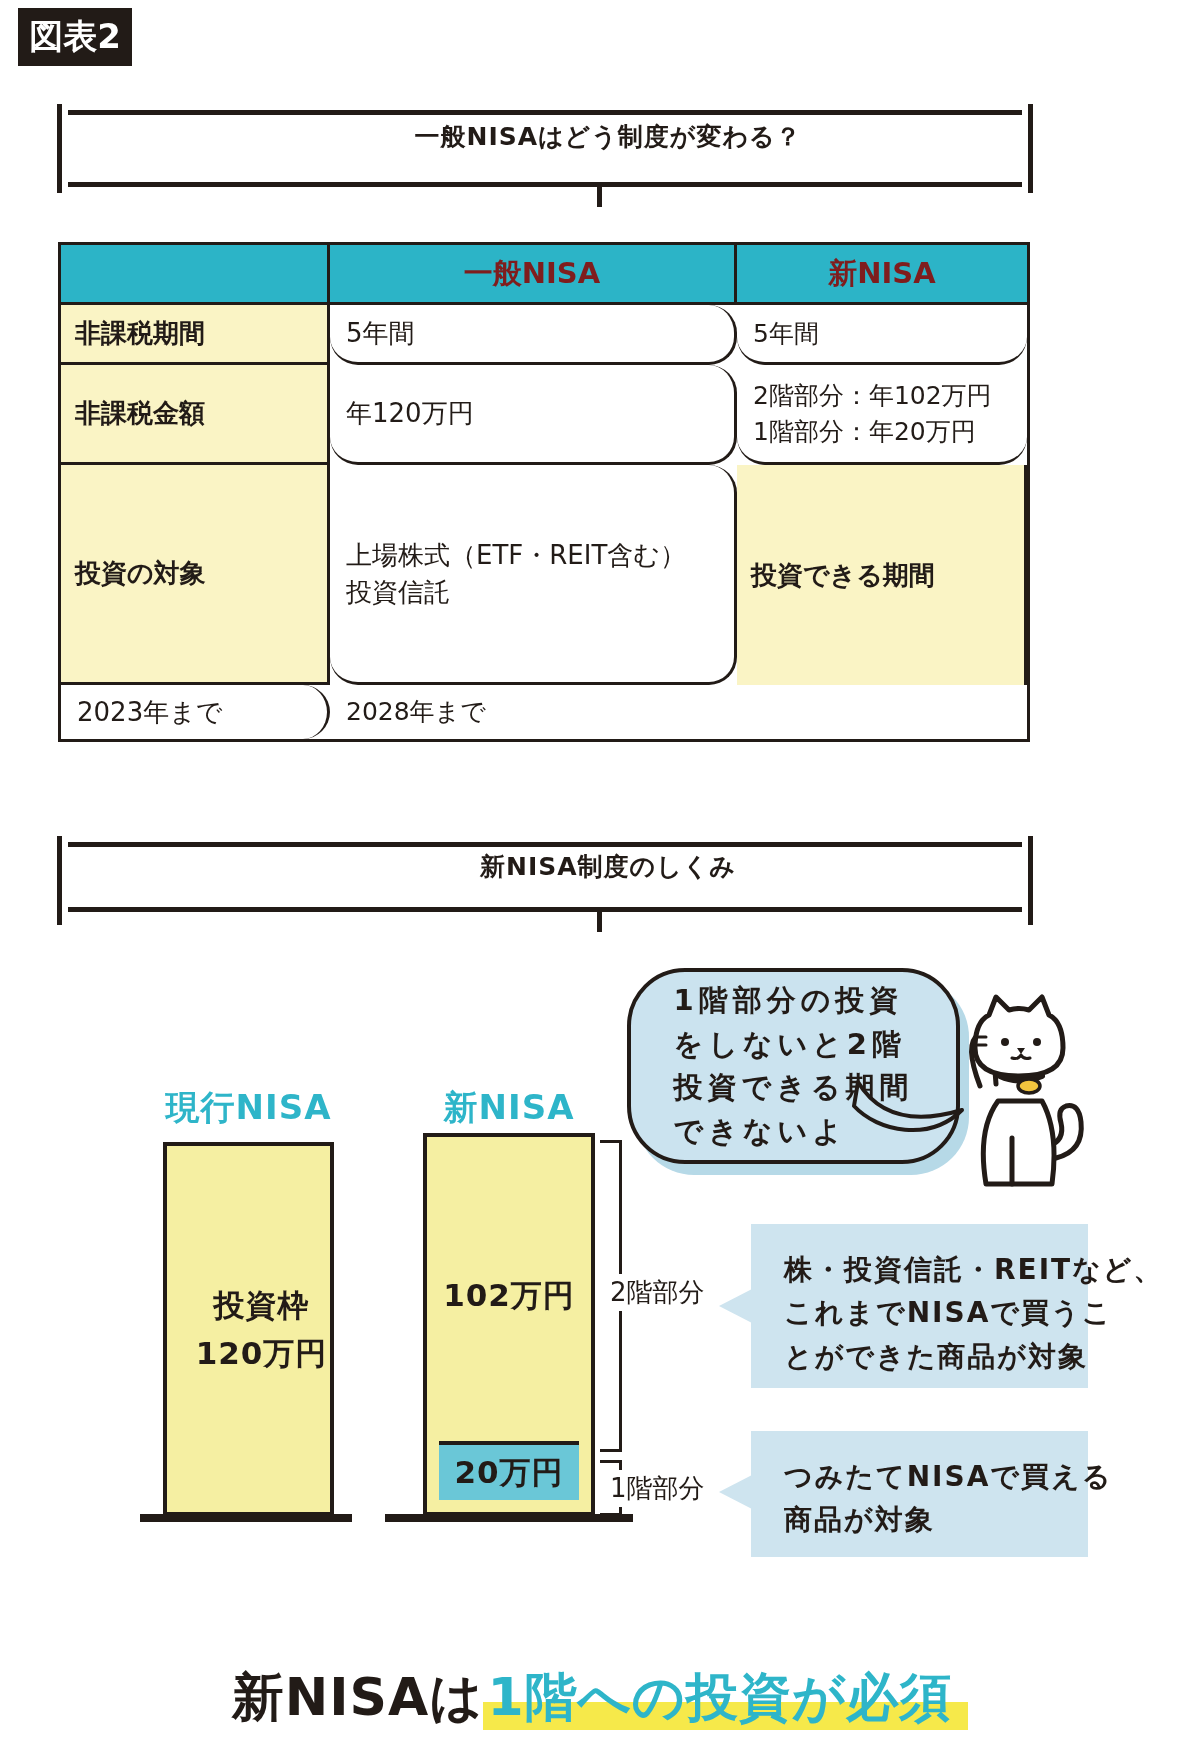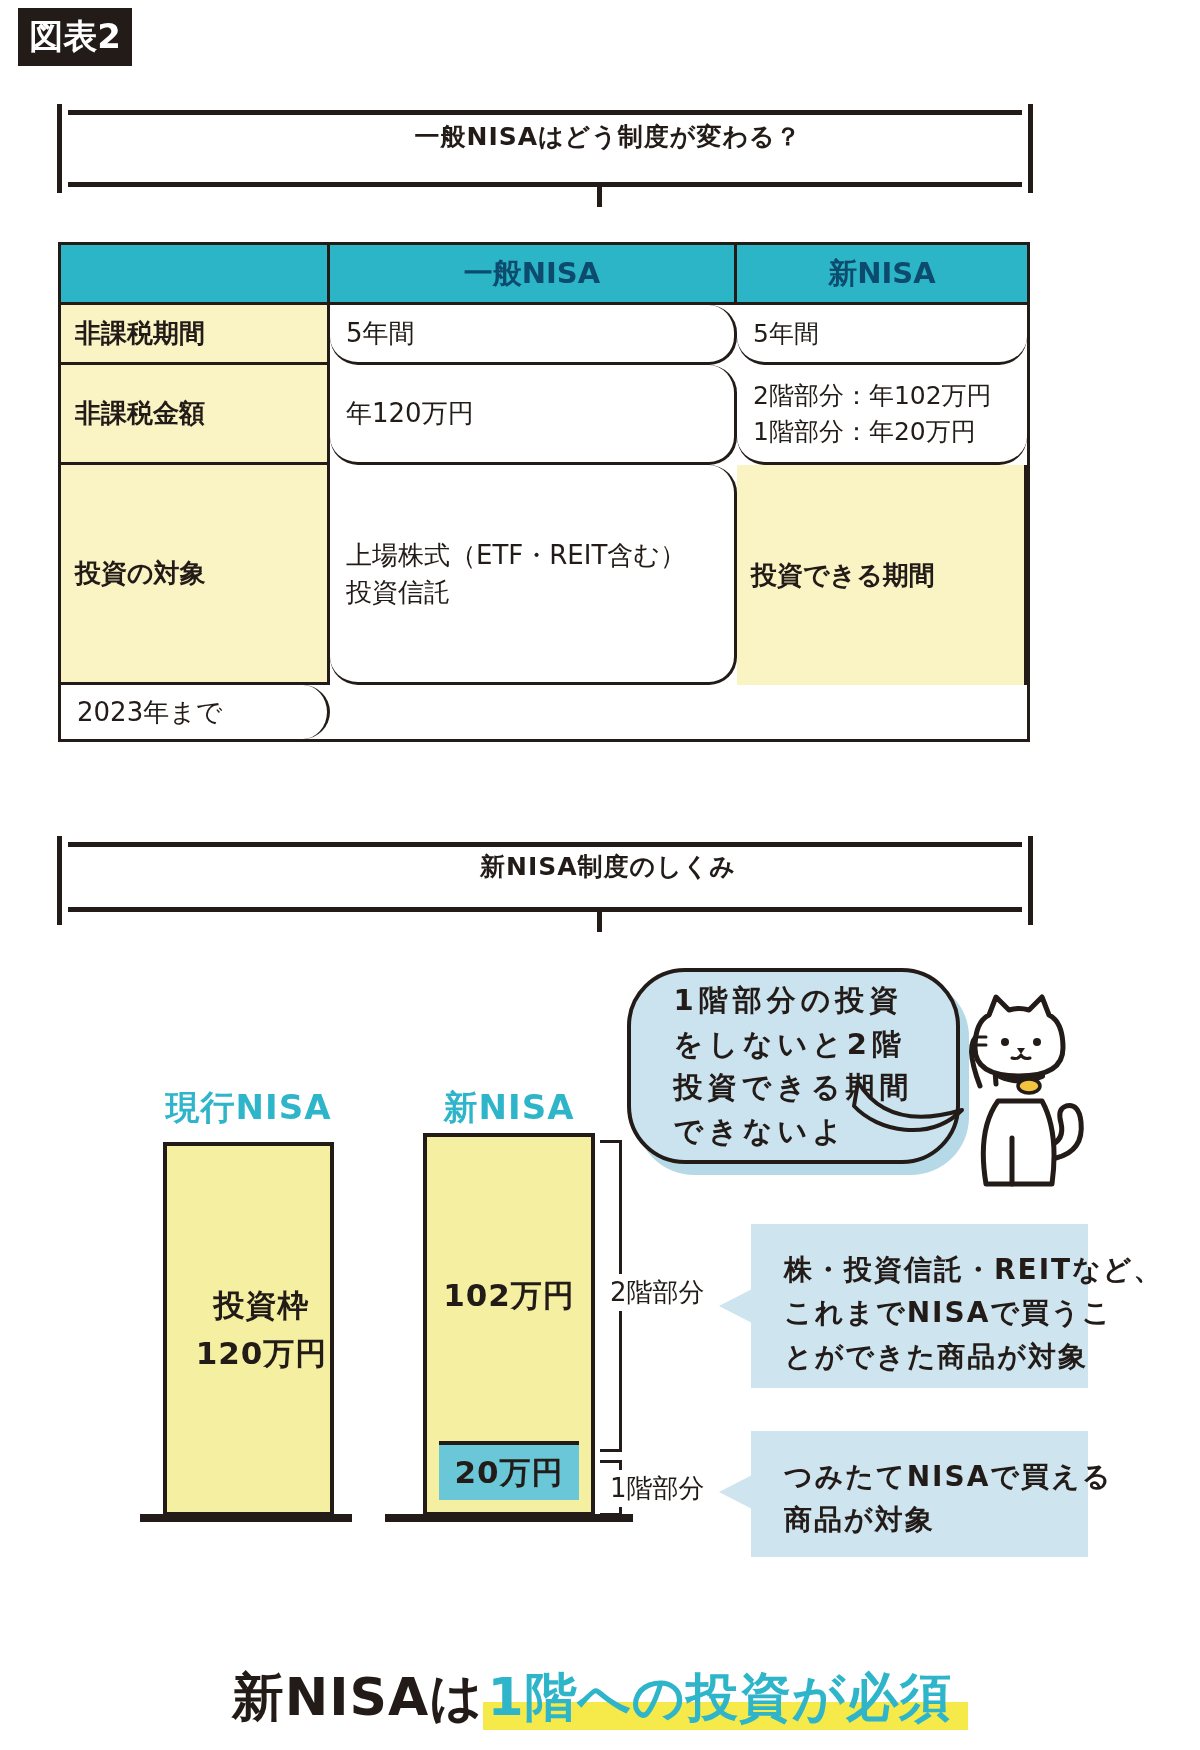--- a/index.html
+++ b/index.html
@@ -36,21 +36,21 @@
   .band-title{left:8px;width:1200px;text-align:center;font-size:25px;font-weight:bold;letter-spacing:1px;}
   .band-tick{width:5px;height:21px;background:var(--black);}
 
   
   .nisa-table{left:58px;top:242px;width:972px;height:500px;border:3px solid var(--black);
     display:grid;grid-template-columns:269px 407px 290px;grid-template-rows:60px 60px 100px 220px 54px;}
   .td{border-right:3px solid var(--black);border-bottom:3px solid var(--black);
     display:flex;align-items:center;font-size:26px;line-height:1.42;}
   .td.lastcol{border-right:none;}
   .td.lastrow{border-bottom:none;}
-  .th{background:var(--teal);color:#0c4a6e;font-weight:bold;font-size:29px;justify-content:center;}
+  .th{background:var(--teal);color:#7f1d1d;font-weight:bold;font-size:29px;justify-content:center;}
   .rowlabel{background:var(--yellow-cell);font-weight:bold;padding-left:14px;}
   .val{padding-left:16px;padding-right:4px;}
   .val3{font-size:25px;}
 
   
   .bubble{left:627px;top:968px;width:333px;height:196px;background:var(--bubble);
     border:4px solid var(--black);border-radius:58px;box-shadow:9px 11px 0 var(--bubble-shadow);
     display:flex;align-items:center;justify-content:center;}
   .bubble-text{font-size:29px;font-weight:bold;letter-spacing:5px;line-height:1.5;text-align:left;}
   .bubble-tail{left:850px;top:1080px;}
@@ -122,20 +122,21 @@
     <div class="td val pre">年120万円</div>
     <div class="td val val3 lastcol pre">2階部分：年102万円
 1階部分：年20万円</div>
 
     <div class="td rowlabel">投資の対象</div>
     <div class="td val pre">上場株式（ETF・REIT含む）
 投資信託</div>
 
     <div class="td rowlabel lastrow">投資できる期間</div>
     <div class="td val lastrow pre">2023年まで</div>
+    <div class="td val val3 lastcol lastrow pre">2028年まで</div>
   </div>
 
   <div class="abs band" style="top:842px;height:70px;">
     <div class="line-top"></div>
     <div class="line-bottom"></div>
     <div class="cap cap-l"></div>
     <div class="cap cap-r"></div>
   </div>
   <div class="abs band-title" style="top:850px;">新NISA制度のしくみ</div>
   <div class="abs band-tick" style="left:597px;top:911px;"></div>

